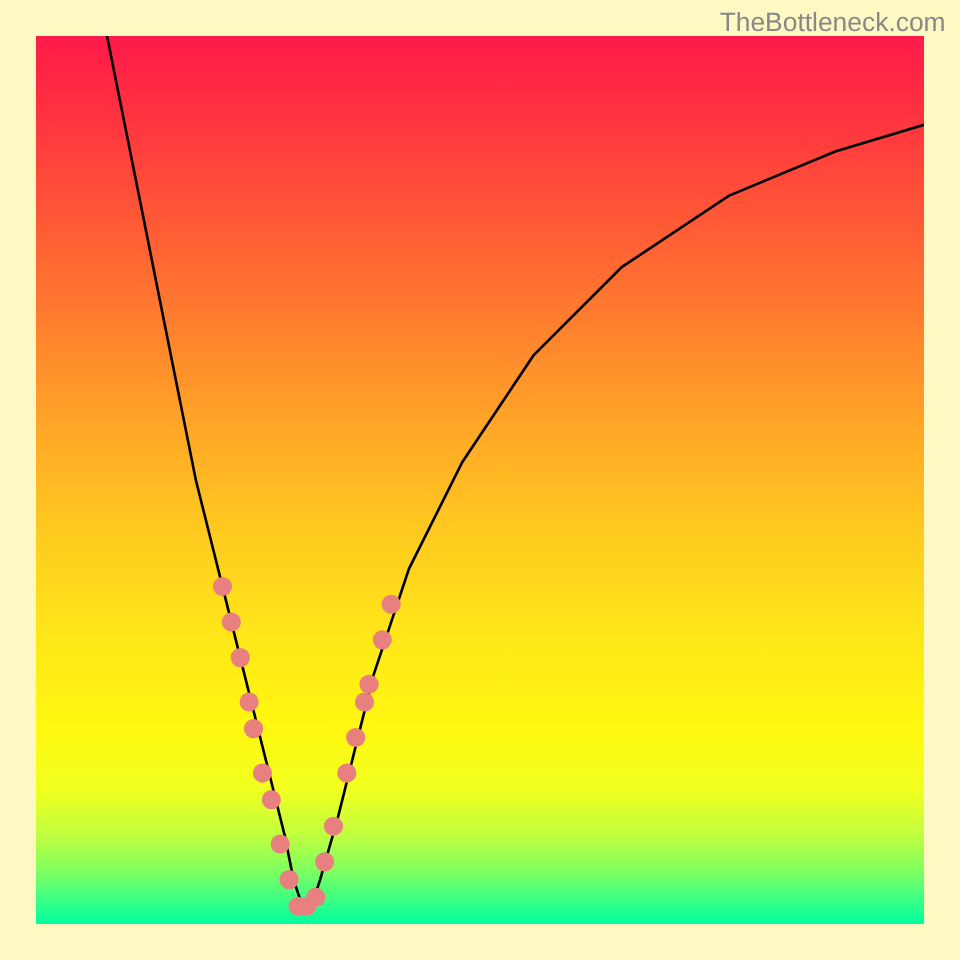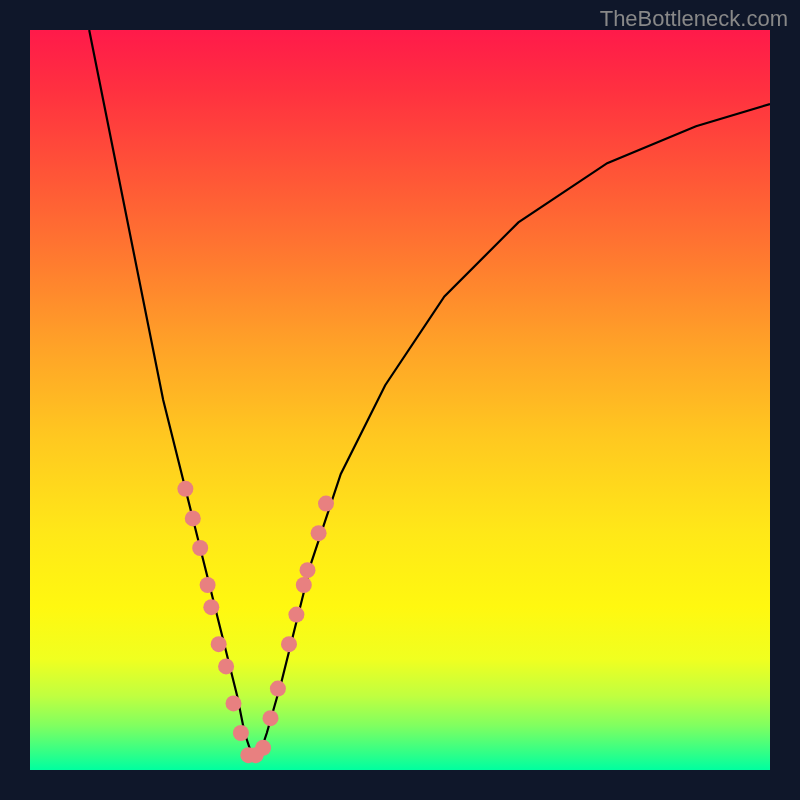--- a/index.html
+++ b/index.html
@@ -1,20 +1,20 @@
 <!DOCTYPE html>
 <html><head>
 <meta charset="utf-8">
 <style>
   * { margin: 0; padding: 0; box-sizing: border-box; }
   body { width: 800px; height: 800px; overflow: hidden; position: relative; }
   .chart-container {
     width: 800px;
     height: 800px;
-    background: #0f172a;
+    background: #fef9c3;
     position: relative;
   }
   .plot-area {
     position: absolute;
     top: 30px;
     left: 30px;
     width: 740px;
     height: 740px;
     background: linear-gradient(to bottom,
       #ff1a4a 0%,

